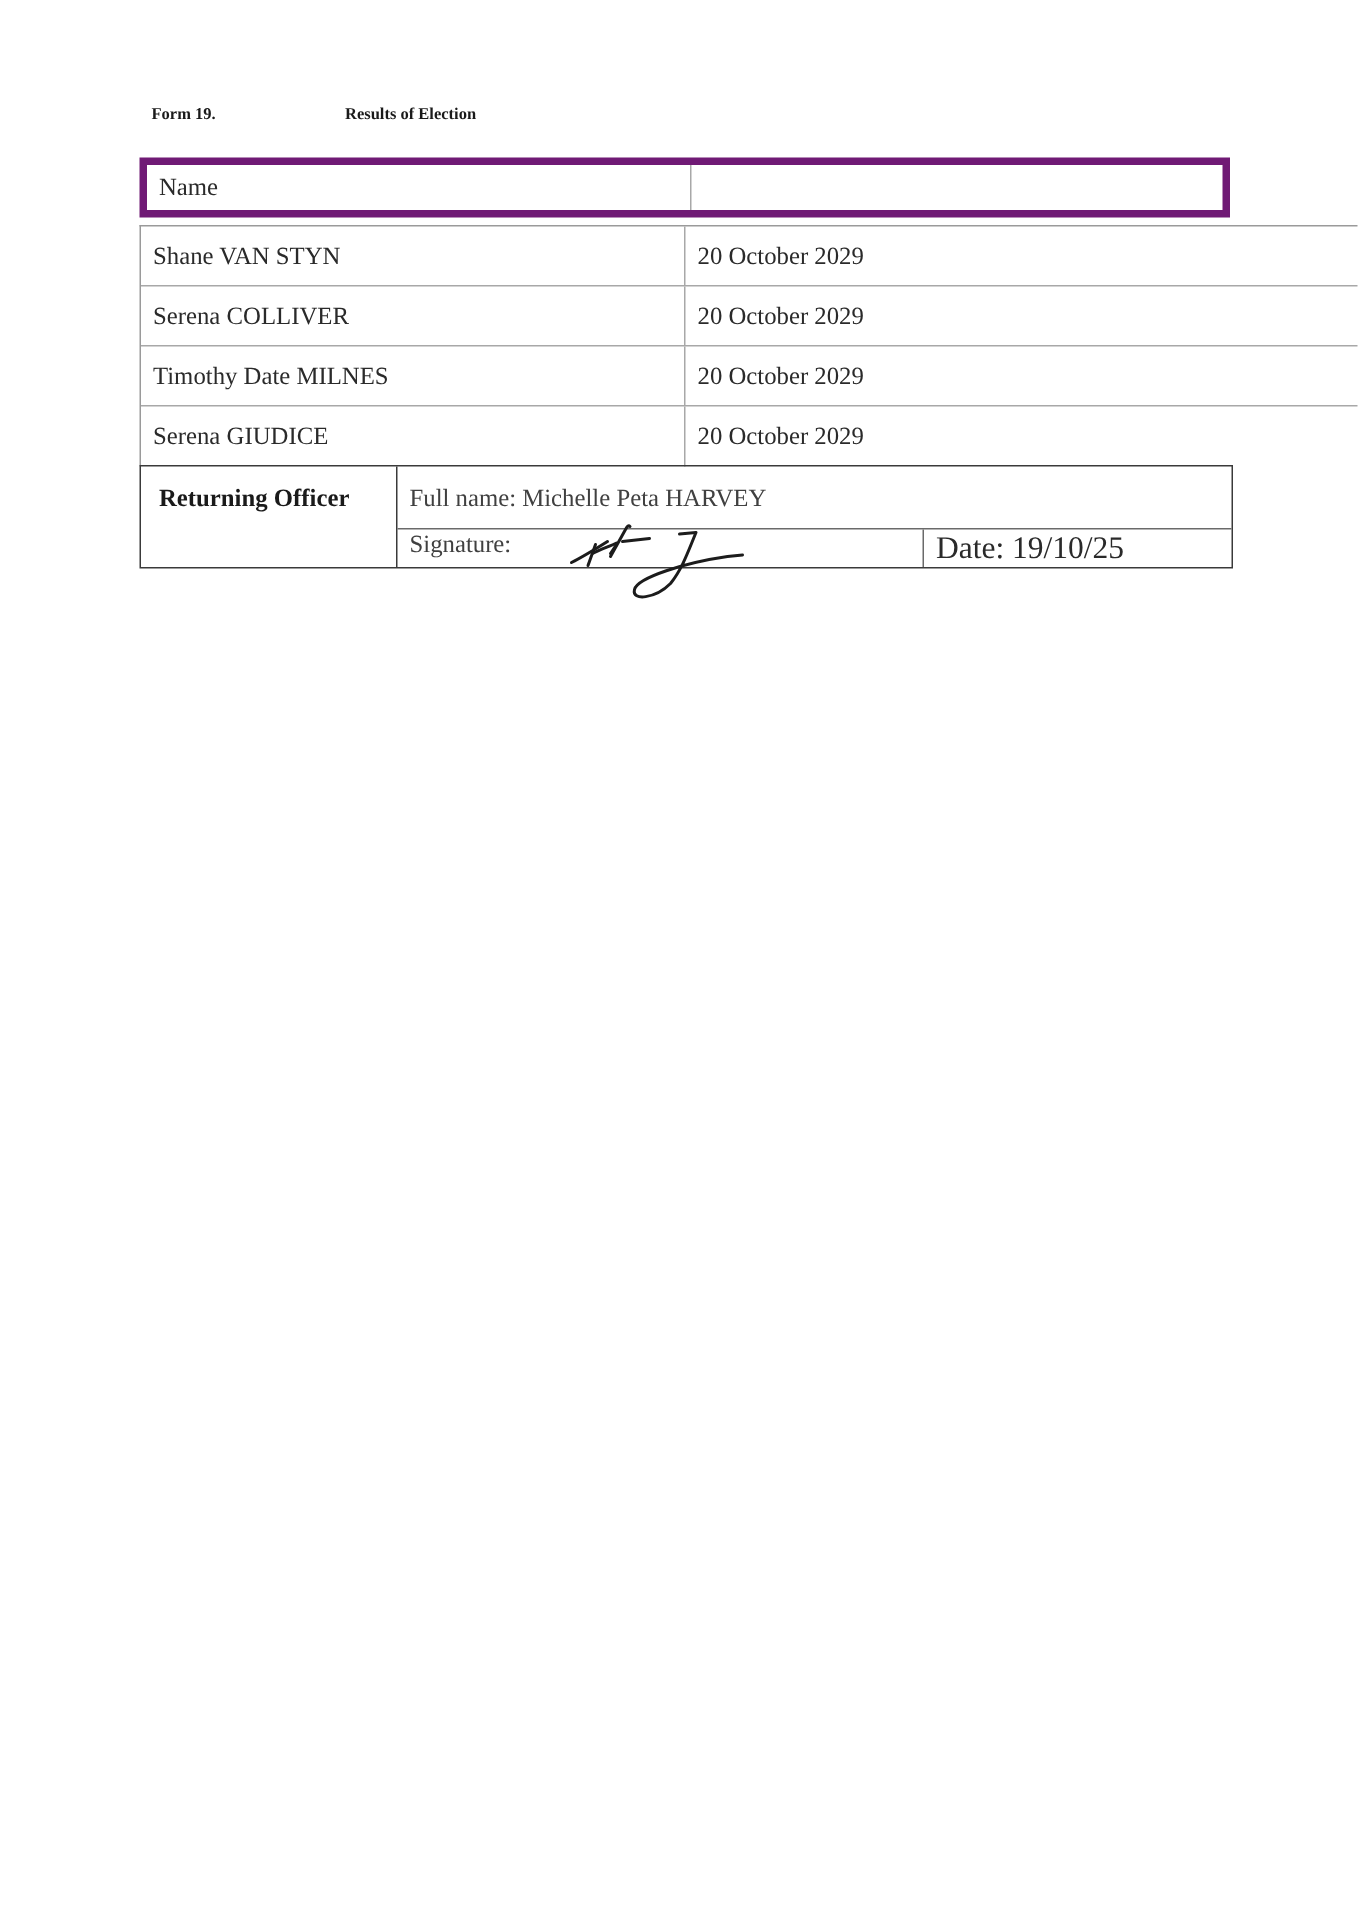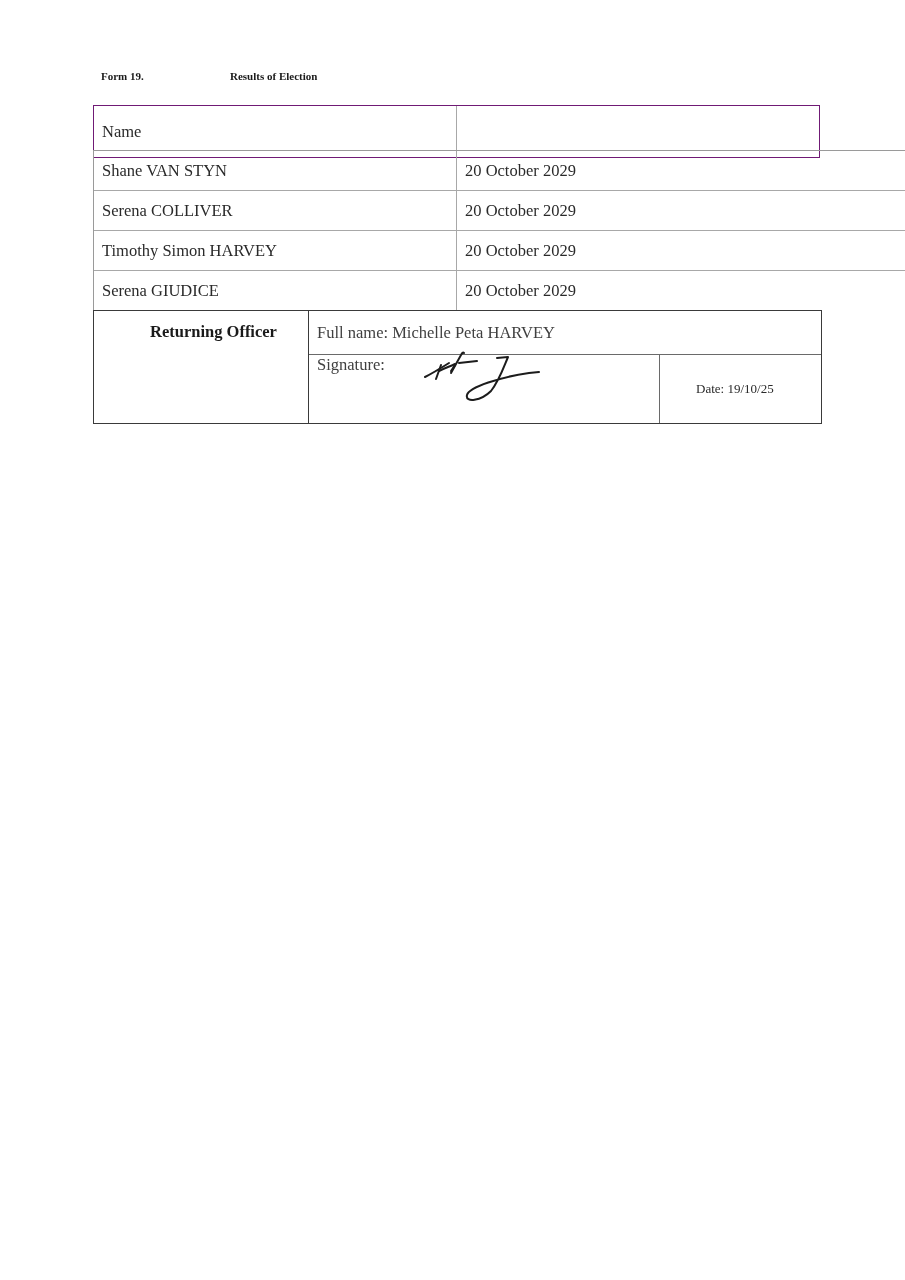--- a/index.html
+++ b/index.html
@@ -26,22 +26,22 @@
     }
     .title .form-no {
       display: inline-block;
       width: 129px;
     }
     .header-table {
       position: absolute;
       left: 93px;
       top: 105px;
       width: 727px;
-      height: 53px;
-      border: 1px solid #701a75;
+      height: 40px;
+      border: 5px solid #701a75;
       box-sizing: border-box;
       display: flex;
     }
     .results-table {
       position: absolute;
       left: 93px;
       top: 150px;
       width: 871px;
       border: 1px solid #9a9a9a;
       border-bottom: none;
@@ -63,25 +63,24 @@
       color: #2a2a2a;
       white-space: nowrap;
     }
     .cell.name { width: 363px; border-right: 1px solid #a8a8a8; }
     .cell.expiry { flex: 1; }
     .officer {
       position: absolute;
       left: 93px;
       top: 310px;
       width: 729px;
-      height: 114px;
+      height: 69px;
       border: 1.5px solid #3a3a3a;
       box-sizing: border-box;
       display: flex;
-      padding-left: 44px;
     }
     .officer-label {
       width: 171px;
       border-right: 1.5px solid #3a3a3a;
       box-sizing: border-box;
       padding: 11px 0 0 12px;
       font-weight: bold;
       font-size: 16.5px;
       color: #1a1a1a;
       white-space: nowrap;
@@ -115,24 +114,23 @@
       padding-left: 8px;
       font-size: 16.5px;
       color: #404040;
       position: relative;
     }
     .date-cell {
       flex: 1;
       display: flex;
       align-items: center;
       padding-left: 8px;
-      font-size: 13px;
+      font-size: 21px;
       color: #2a2a2a;
       white-space: nowrap;
-      margin-left: 28px;
     }
     .signature-mark {
       position: absolute;
       left: 102px;
       top: -14px;
       width: 150px;
       height: 80px;
       overflow: visible;
     }
   </style>
@@ -150,21 +148,21 @@
 <div class="results-table">
   <div class="row">
     <div class="cell name">Shane VAN STYN</div>
     <div class="cell expiry">20 October 2029</div>
   </div>
   <div class="row">
     <div class="cell name">Serena COLLIVER</div>
     <div class="cell expiry">20 October 2029</div>
   </div>
   <div class="row">
-    <div class="cell name">Timothy Simon HARVEY</div>
+    <div class="cell name">Timothy Date MILNES</div>
     <div class="cell expiry">20 October 2029</div>
   </div>
   <div class="row">
     <div class="cell name">Serena GIUDICE</div>
     <div class="cell expiry">20 October 2029</div>
   </div>
 </div>
 
 <div class="officer">
   <div class="officer-label">Returning Officer</div>

